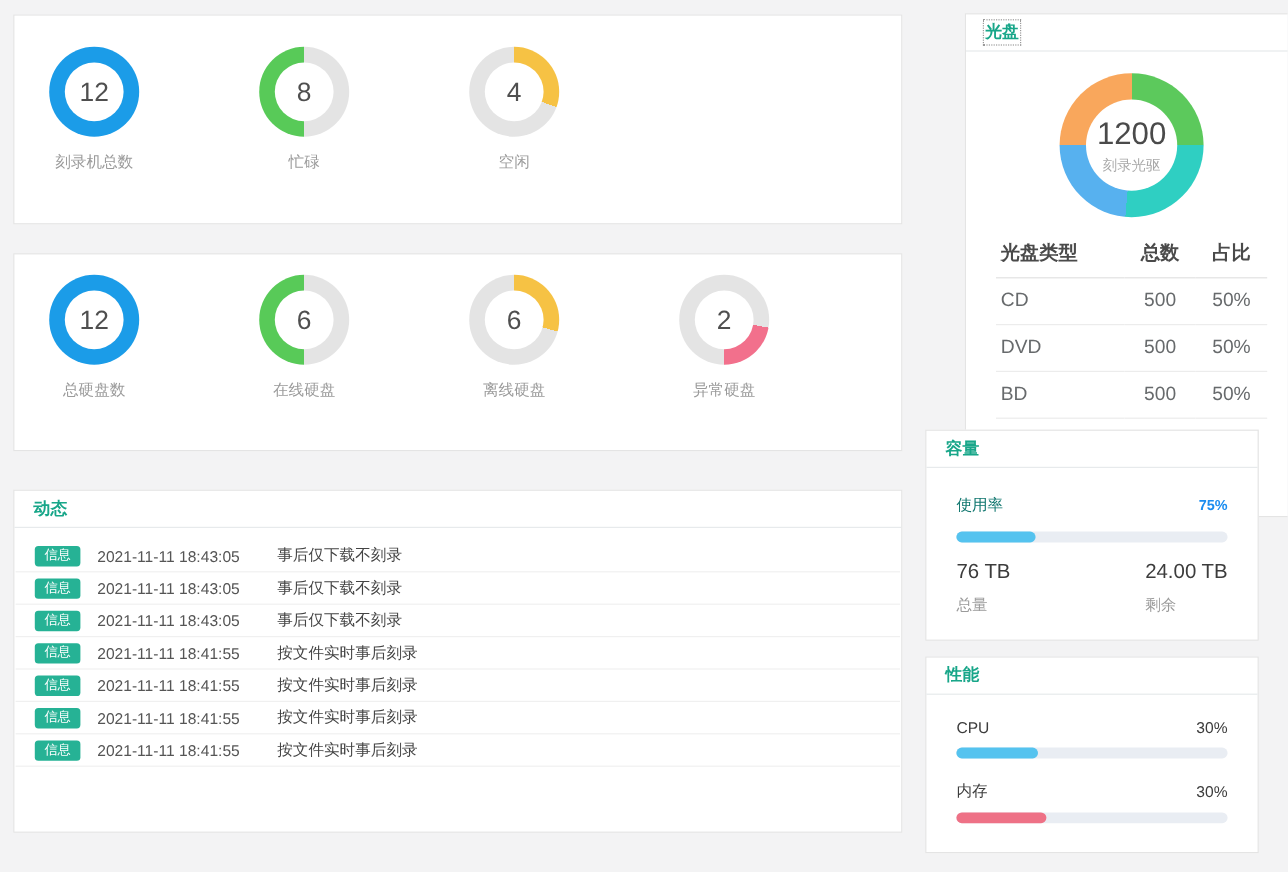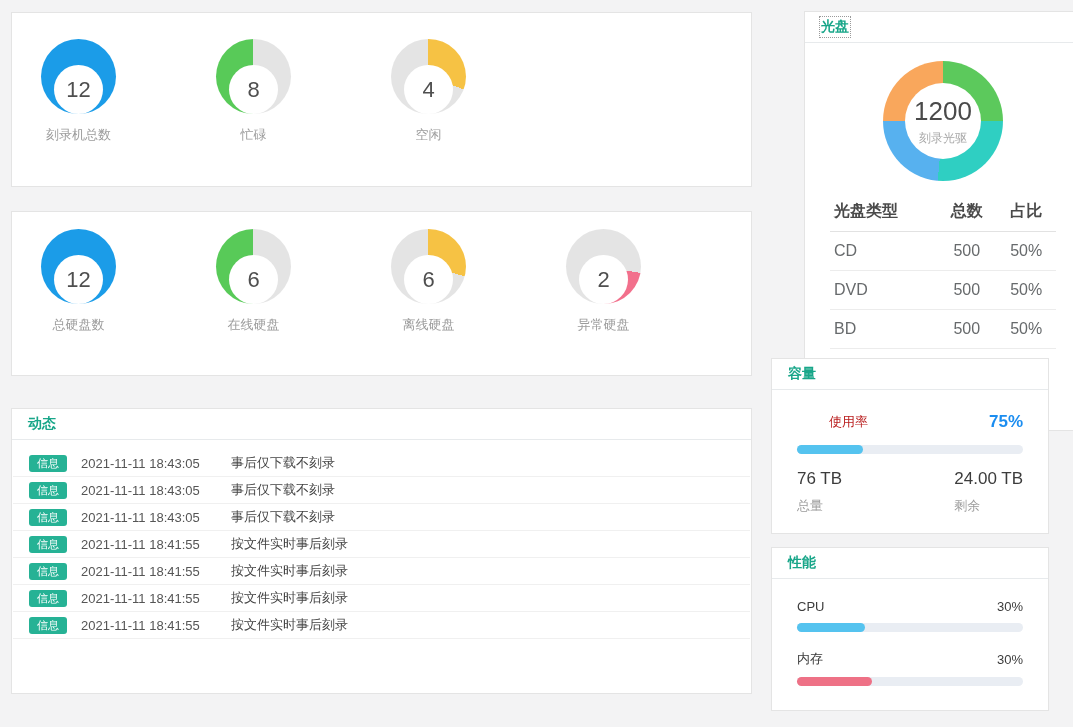--- a/index.html
+++ b/index.html
@@ -22,21 +22,21 @@
     color:var(--accent,#18a689); font-size:14px; font-weight:bold;
     text-decoration:none; cursor:pointer;
   }
   .panel-title.focused { outline:1px dotted #9a9a9a; outline-offset:1px; }
 
   
   .donut-row { display:flex; gap:100px; padding:26px 0 0 29px; }
   .donut-col { width:75px; display:flex; flex-direction:column; align-items:center; }
   .donut {
     width:75px; height:75px; border-radius:50%;
-    display:flex; align-items:flex-end; justify-content:center;
+    display:flex; align-items:center; justify-content:center;
   }
   .donut-hole {
     width:49px; height:49px; border-radius:50%; background:#fff;
     display:flex; align-items:center; justify-content:center;
   }
   .donut-value { font-size:22px; color:#4f4f4f; }
   .donut-label { margin-top:12px; font-size:13px; color:#9b9b9b; white-space:nowrap; }
 
   
   .activity-list { padding-top:10px; }
@@ -68,22 +68,22 @@
     color:#4a4a4a; font-weight:bold; text-align:left;
     padding:6px 4px 9px; border-bottom:1px solid #e2e2e2;
   }
   .disc-table td { color:#676a6c; padding:10px 4px; border-bottom:1px solid #ececec; }
   .disc-table th:nth-child(2), .disc-table td:nth-child(2),
   .disc-table th:nth-child(3), .disc-table td:nth-child(3) { text-align:center; }
 
   
   .cap-body { padding:22px 25px 0; }
   .cap-row { display:flex; justify-content:space-between; align-items:center; }
-  .cap-label { font-size:13px; color:#b91c1c;margin-left:32px; }
-  .cap-value { font-size:17px; font-weight:bold; color:var(--usage-blue,#1b8df0); }
+  .cap-label { font-size:13px; color:#0f766e; }
+  .cap-value { font-size:12px; font-weight:bold; color:var(--usage-blue,#1b8df0); }
   .bar-track {
     height:9px; background:var(--bar-track,#e9edf3);
     border-radius:5px; margin-top:13px; position:relative;
   }
   .bar-fill { height:9px; border-radius:5px; }
   .cap-stats { display:flex; justify-content:space-between; margin-top:15px; }
   .cap-stat-value { font-size:17px; color:#3c3c3c; }
   .cap-stat-label { font-size:13px; color:#9b9b9b; margin-top:8px; }
 
   

